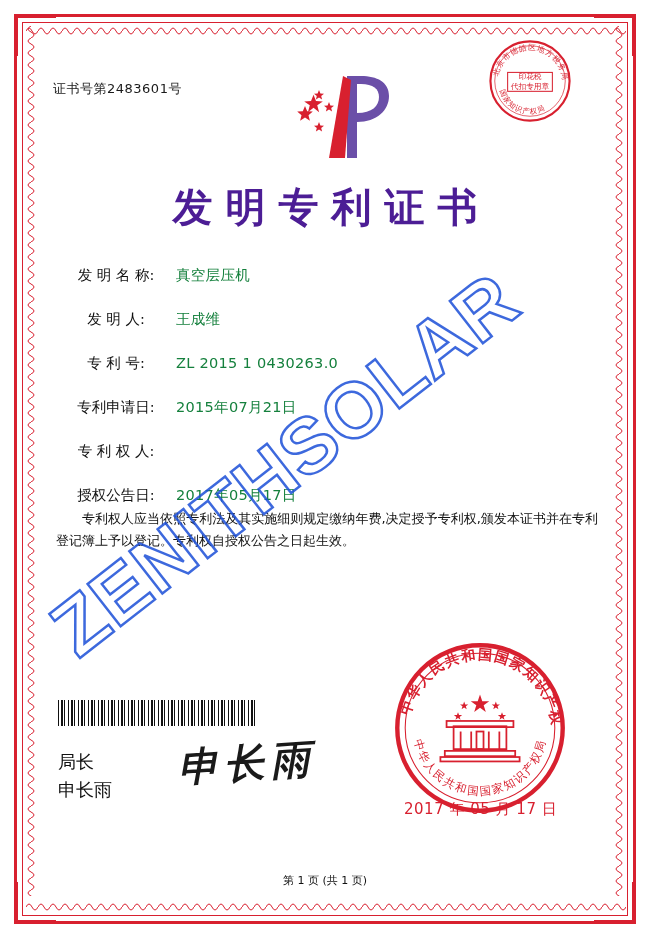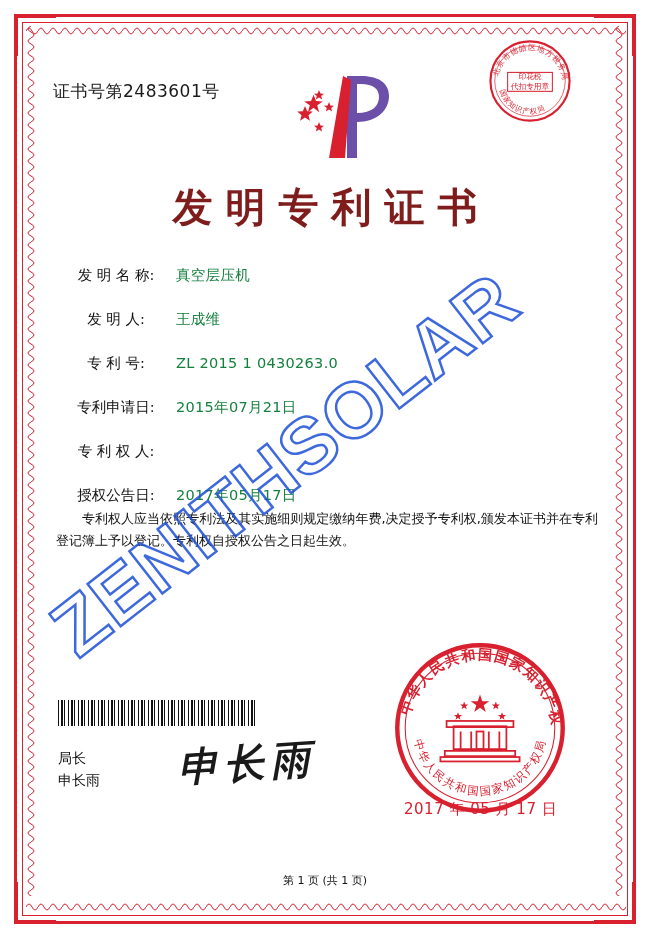--- a/index.html
+++ b/index.html
@@ -65,40 +65,40 @@
   .pat-right { right: 26px; top: 26px; bottom: 26px; width: 10px; background-repeat: repeat-y; }
 
   
   .content {
     position: absolute;
     left: 48px; right: 48px; top: 48px; bottom: 48px;
   }
   .cert-no {
     position: absolute;
     left: 5px; top: 32px;
-    font-size: 17px;
+    font-size: 13px;
     letter-spacing: 0.5px;
     color: #1a1a1a;
     font-family: "DejaVu Sans", sans-serif;
   }
   
   .logo {
     position: absolute;
     left: 237px; top: 22px;
     width: 116px; height: 92px;
   }
   
   .title {
     position: absolute;
     left: 0; right: 0; top: 132px;
     text-align: center;
     font-size: 40px;
     font-weight: bold;
     letter-spacing: 13px;
-    color: #7f1d1d;
+    color: #4c1d95;
     font-family: "DejaVu Serif", serif;
     text-indent: 13px;
   }
 
   
   .fields {
     position: absolute;
     left: 8px; right: 0; top: 218px;
   }
   .row {
@@ -143,21 +143,21 @@
     background-image: repeating-linear-gradient(to right,
       #111 0px, #111 1px, #fff 1px, #fff 3px,
       #111 3px, #111 5px, #fff 5px, #fff 6px,
       #111 6px, #111 7px, #fff 7px, #fff 10px);
   }
 
   
   .sig-block {
     position: absolute;
     left: 10px; top: 700px;
-    font-size: 14px;
+    font-size: 18px;
     line-height: 1.55;
     color: #111;
   }
   .sig-hand {
     position: absolute;
     left: 130px; top: 688px;
     font-family: "DejaVu Serif", serif;
     font-size: 40px;
     font-style: italic;
     font-weight: bold;

